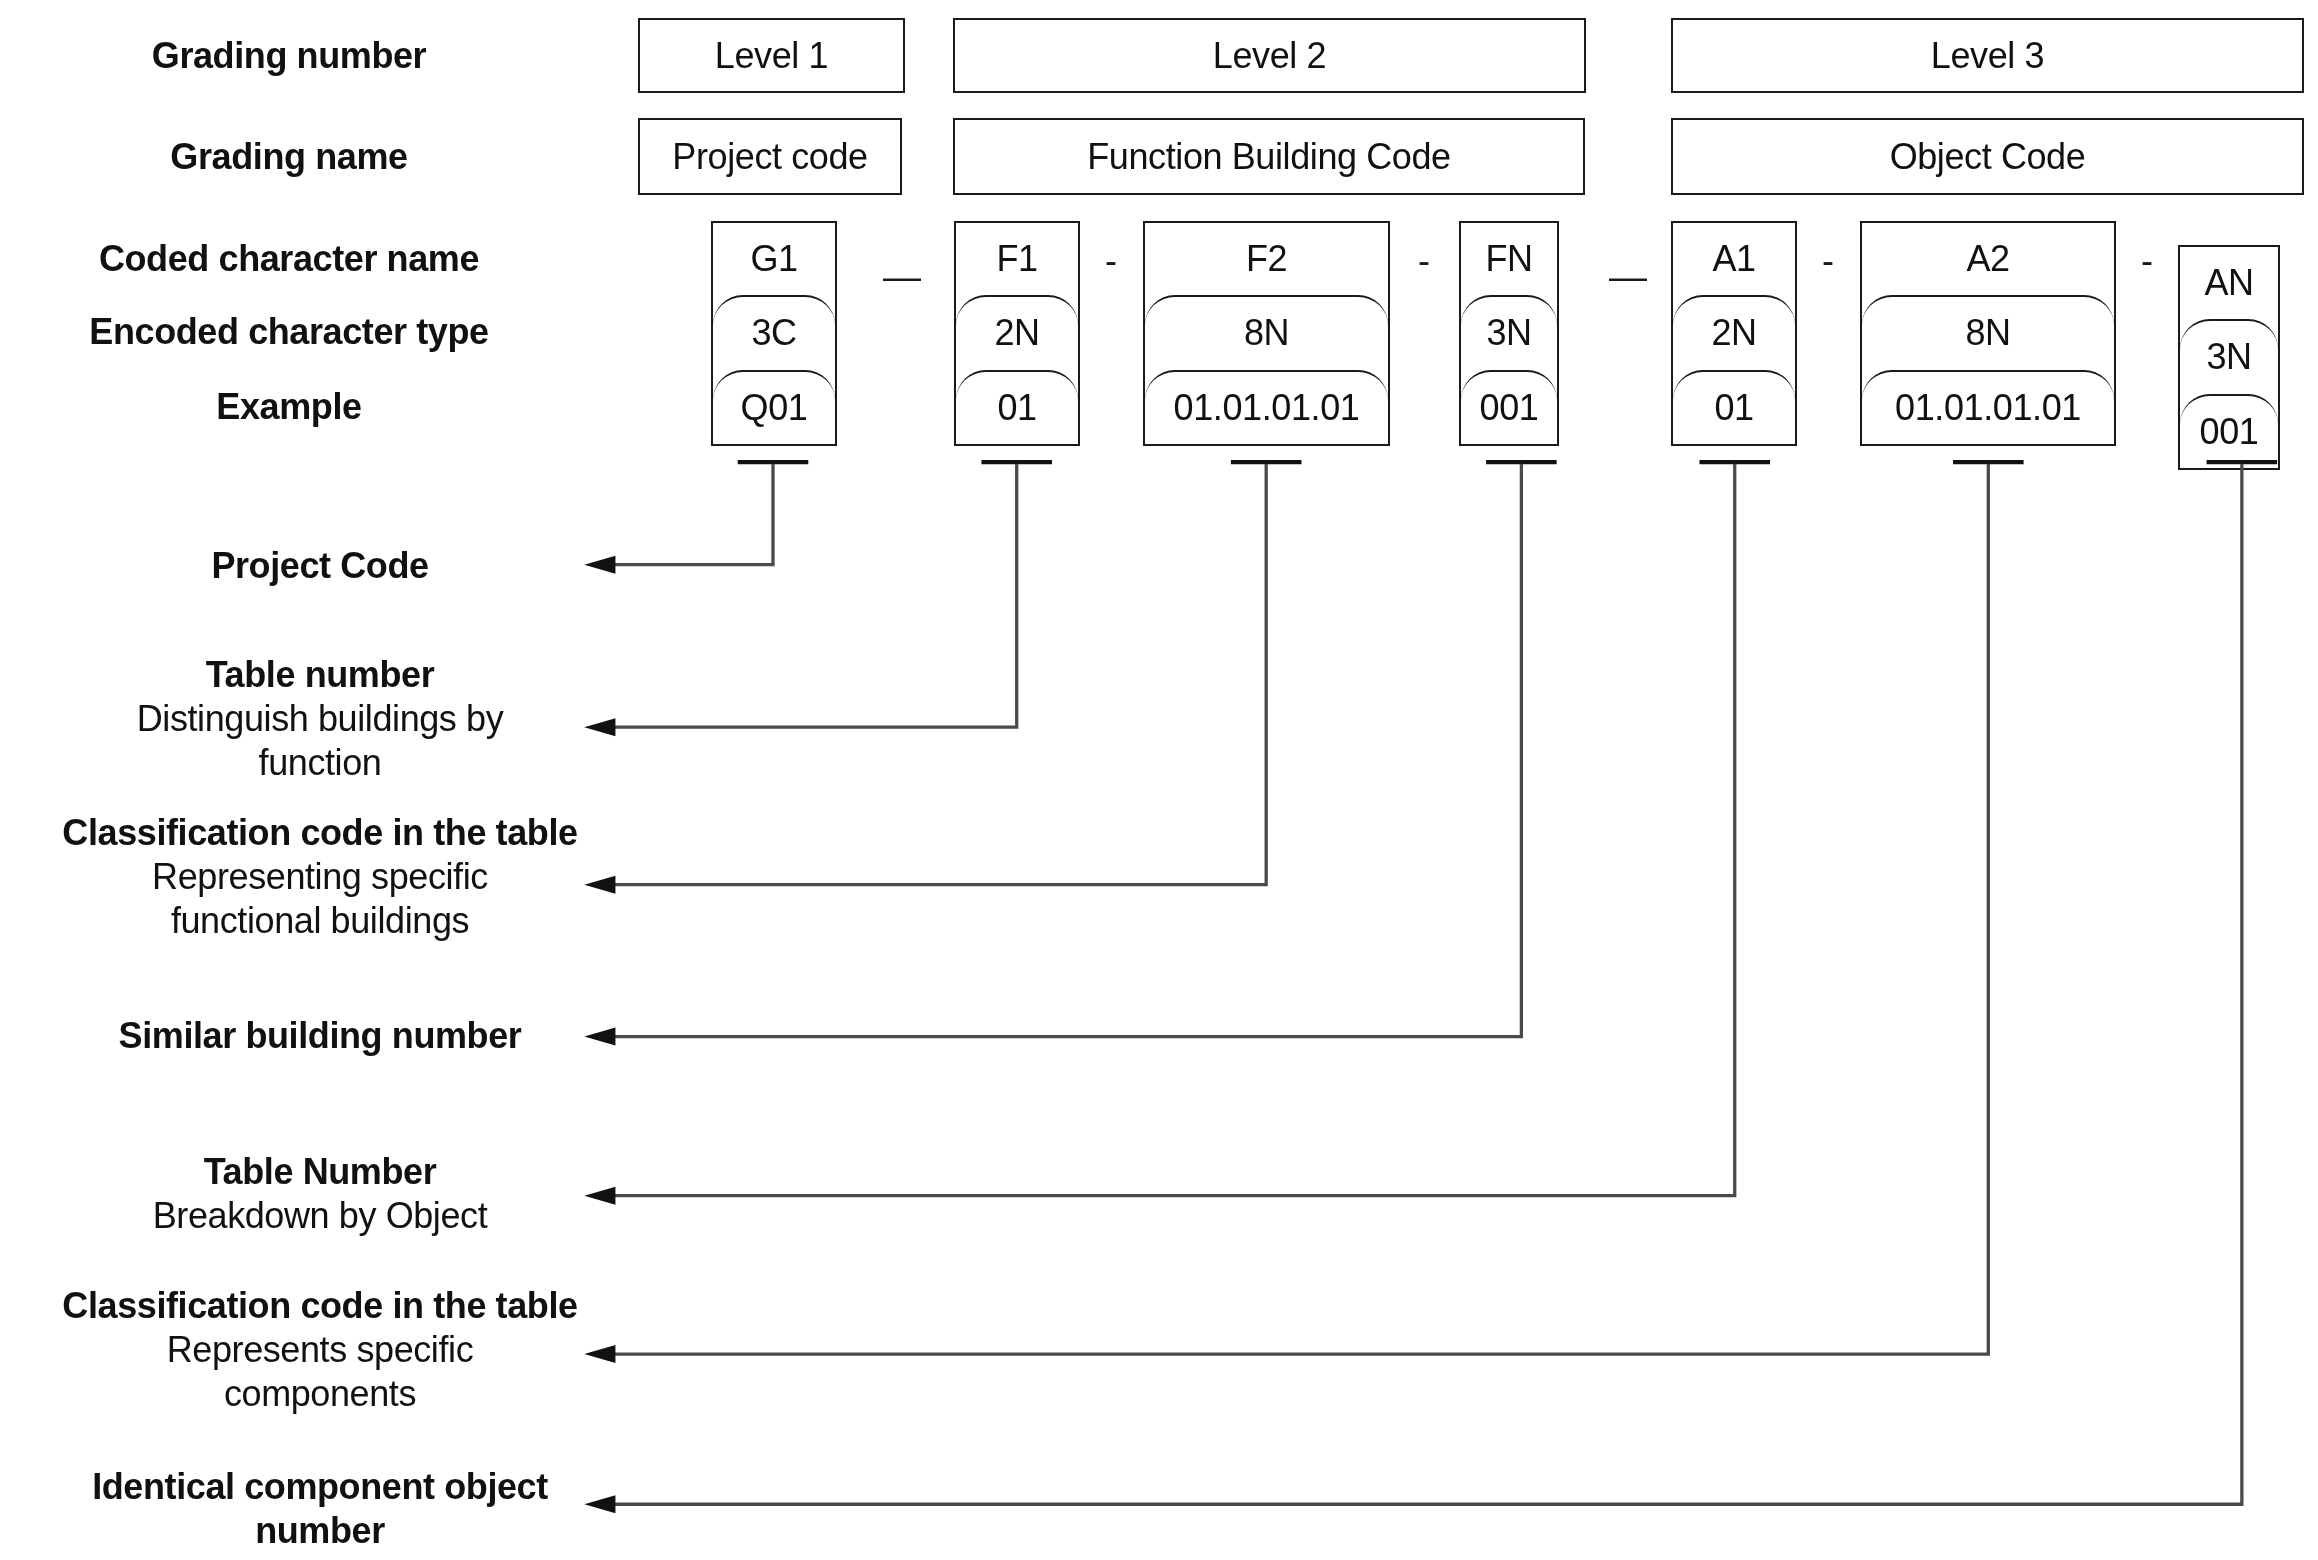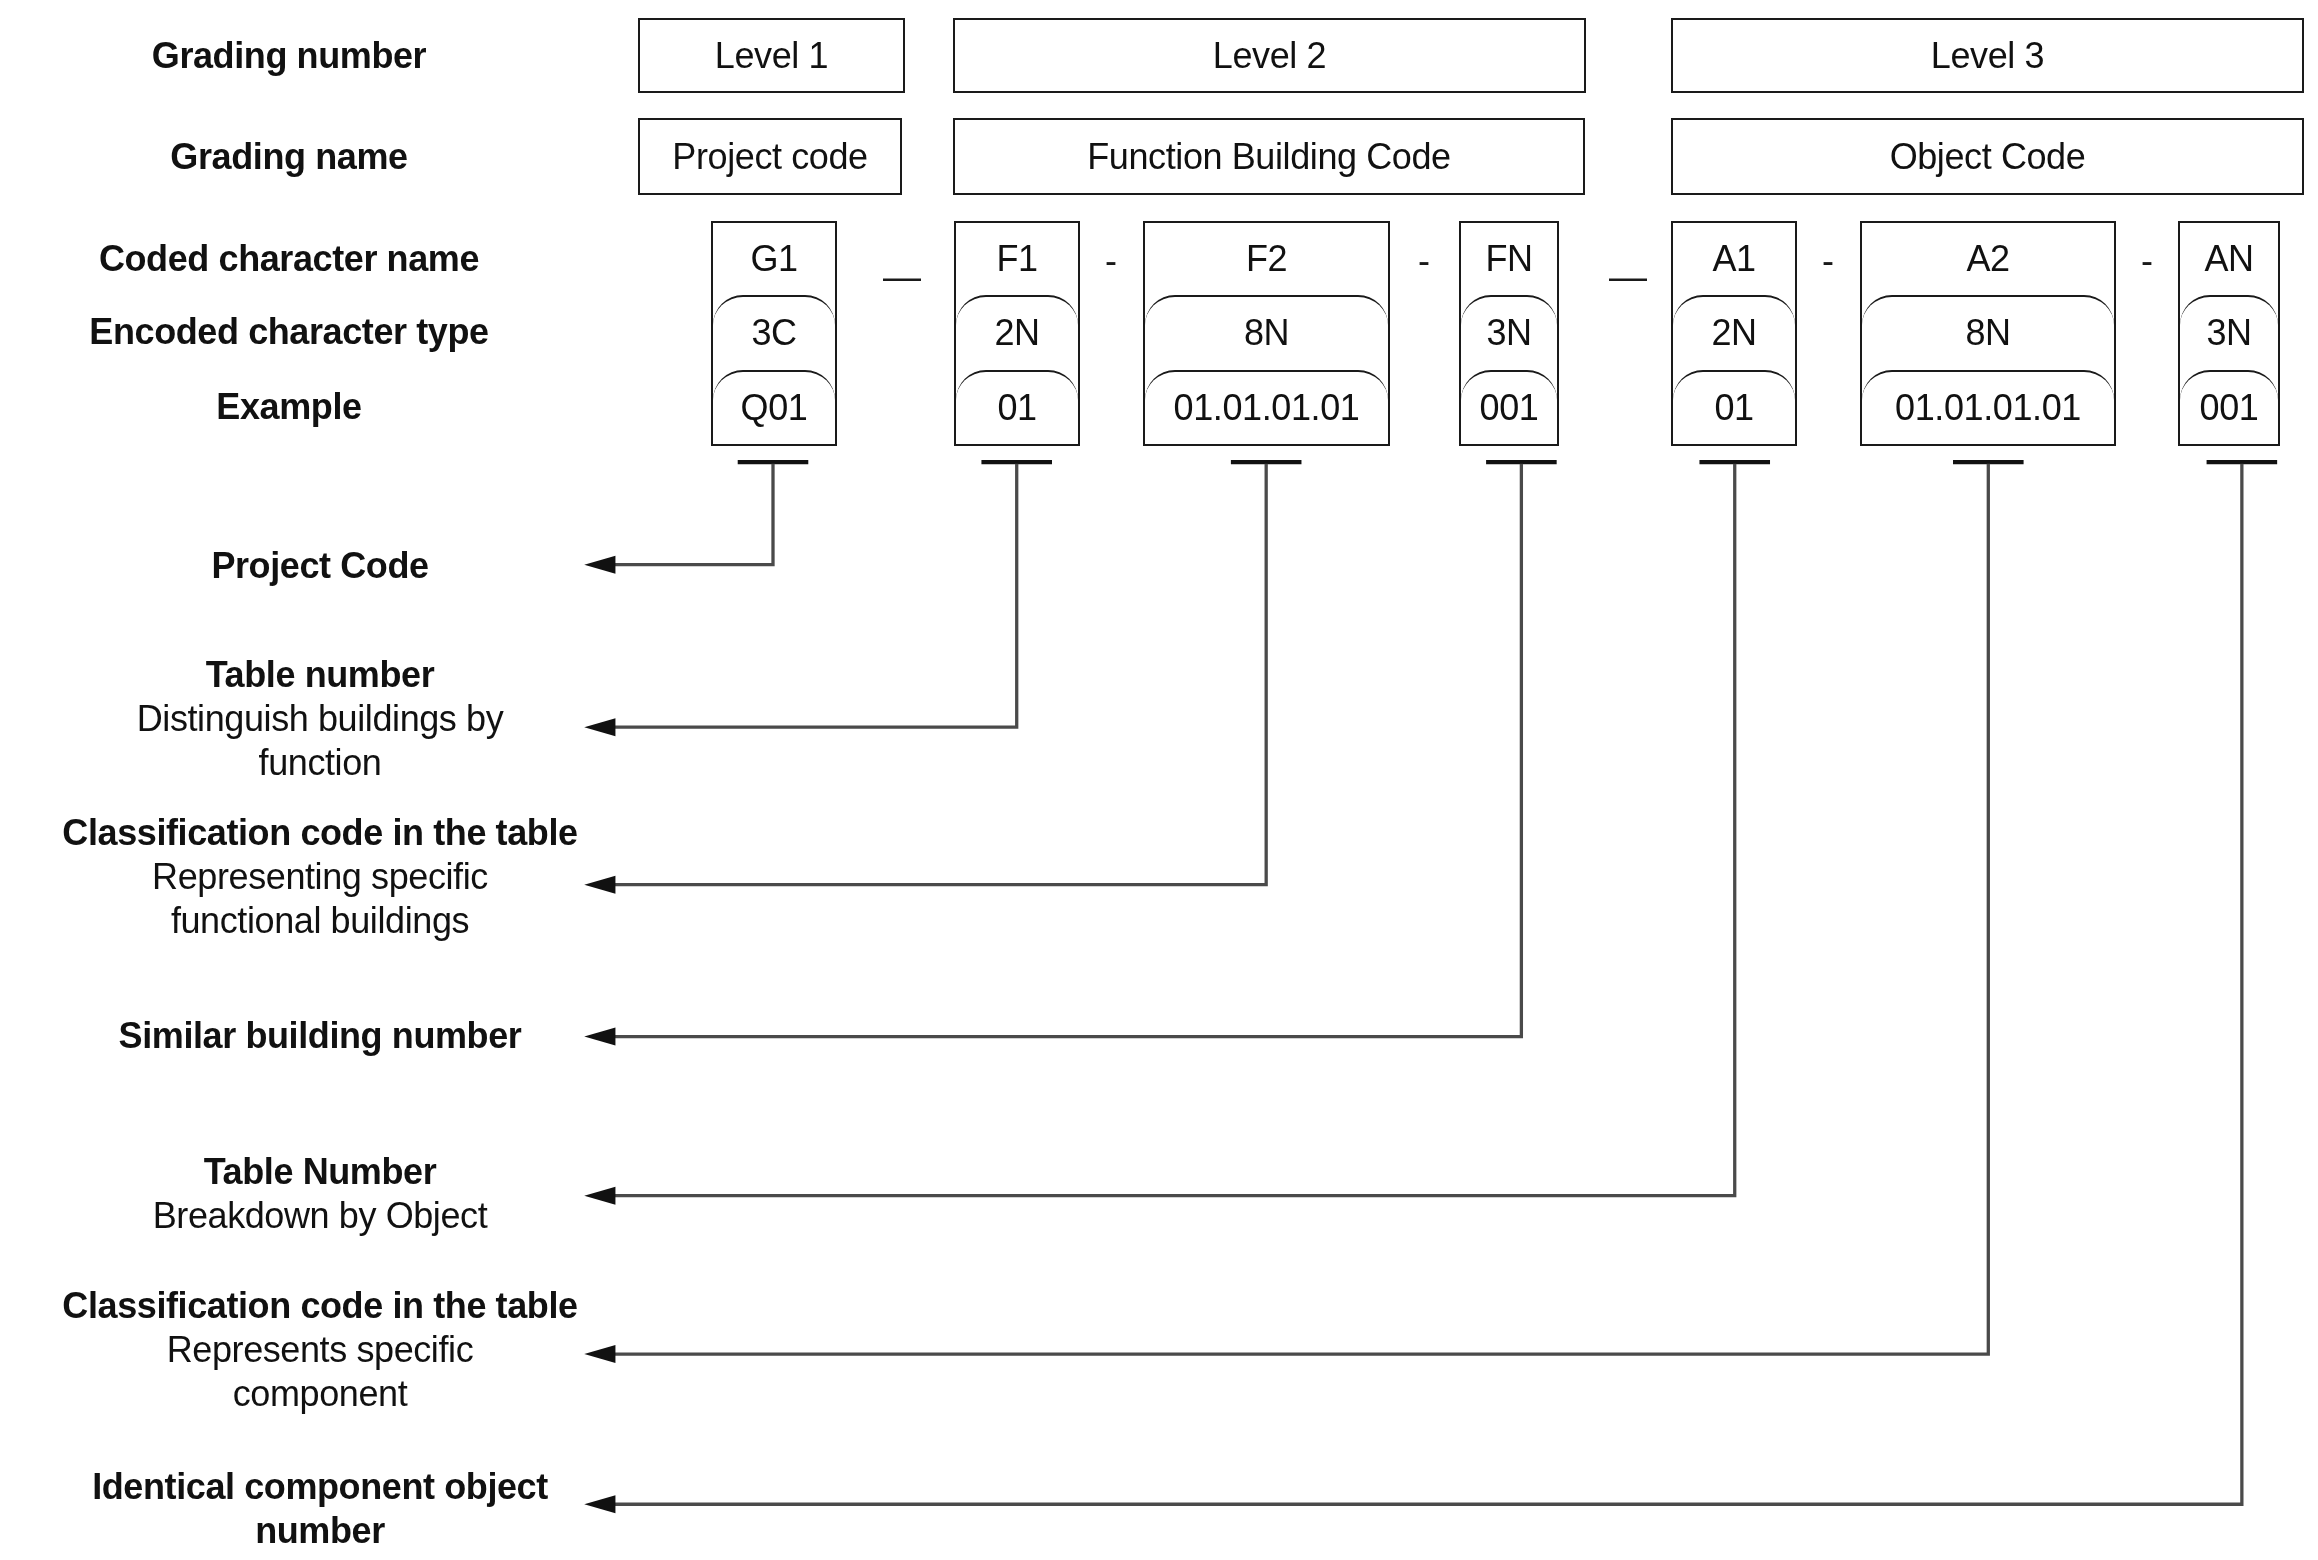--- a/index.html
+++ b/index.html
@@ -88,21 +88,21 @@
   <div class="abs col" style="left:1671px;width:126px;">
     <div class="cell">A1</div>
     <div class="cell">2N</div>
     <div class="cell">01</div>
   </div>
   <div class="abs col" style="left:1860px;width:256px;">
     <div class="cell">A2</div>
     <div class="cell">8N</div>
     <div class="cell">01.01.01.01</div>
   </div>
-  <div class="abs col" style="left:2178px;width:102px;">
+  <div class="abs col" style="left:2178px;width:102px;margin-top:24px;">
     <div class="cell">AN</div>
     <div class="cell">3N</div>
     <div class="cell">001</div>
   </div>
 
   <div class="abs sep center" style="left:853px;top:259px;">—</div>
   <div class="abs sep hy center" style="left:1062px;top:243px;">-</div>
   <div class="abs sep hy center" style="left:1375px;top:243px;">-</div>
   <div class="abs sep center" style="left:1579px;top:259px;">—</div>
   <div class="abs sep hy center" style="left:1779px;top:243px;">-</div>
@@ -124,21 +124,21 @@
   <div class="abs ann" style="top:1014px;">
     <div class="b">Similar building number</div>
   </div>
   <div class="abs ann" style="top:1150px;">
     <div class="b">Table Number</div>
     <div class="n">Breakdown by Object</div>
   </div>
   <div class="abs ann" style="top:1284px;">
     <div class="b">Classification code in the table</div>
     <div class="n">Represents specific</div>
-    <div class="n">component</div>
+    <div class="n">components</div>
   </div>
   <div class="abs ann" style="top:1465px;">
     <div class="b">Identical component object</div>
     <div class="b">number</div>
   </div>
 
   <svg id="wires" width="2319" height="1561" viewBox="0 0 2826 1902">
     <g stroke="#111111" stroke-width="5">
       <line x1="899" y1="563" x2="985" y2="563"></line>
       <line x1="1196" y1="563" x2="1282" y2="563"></line>

